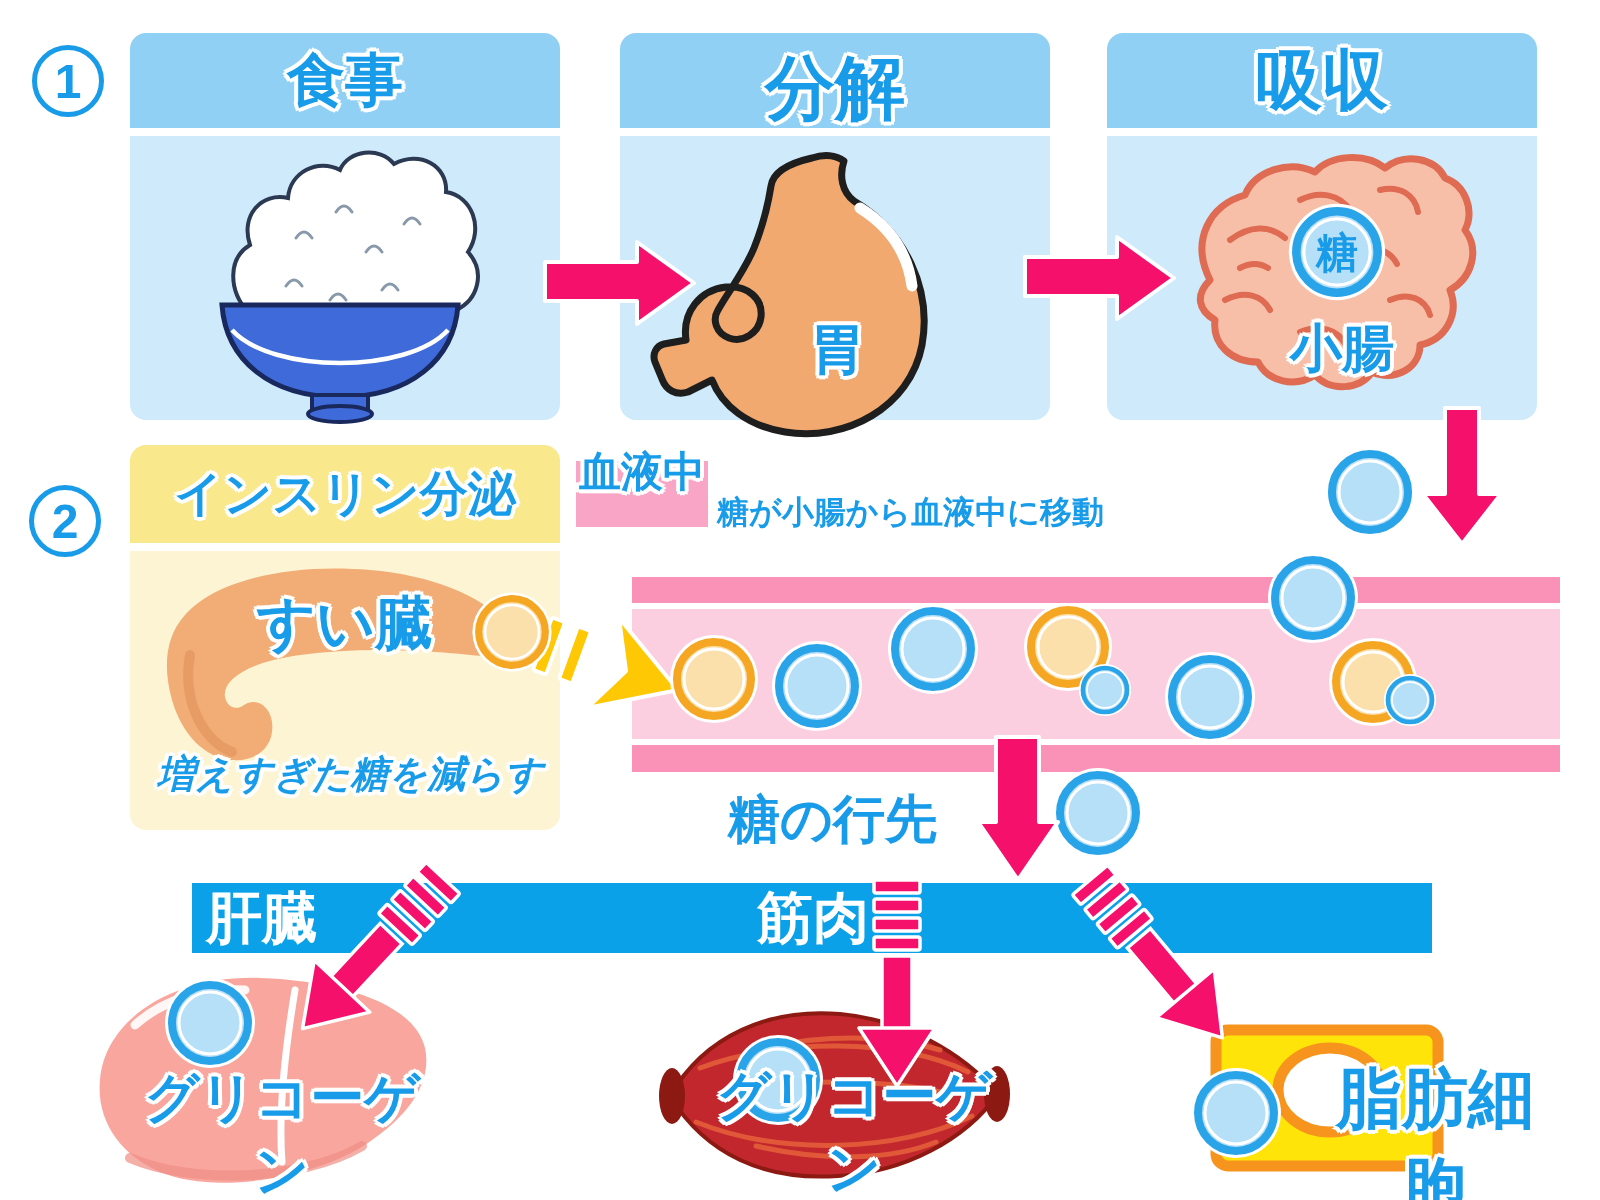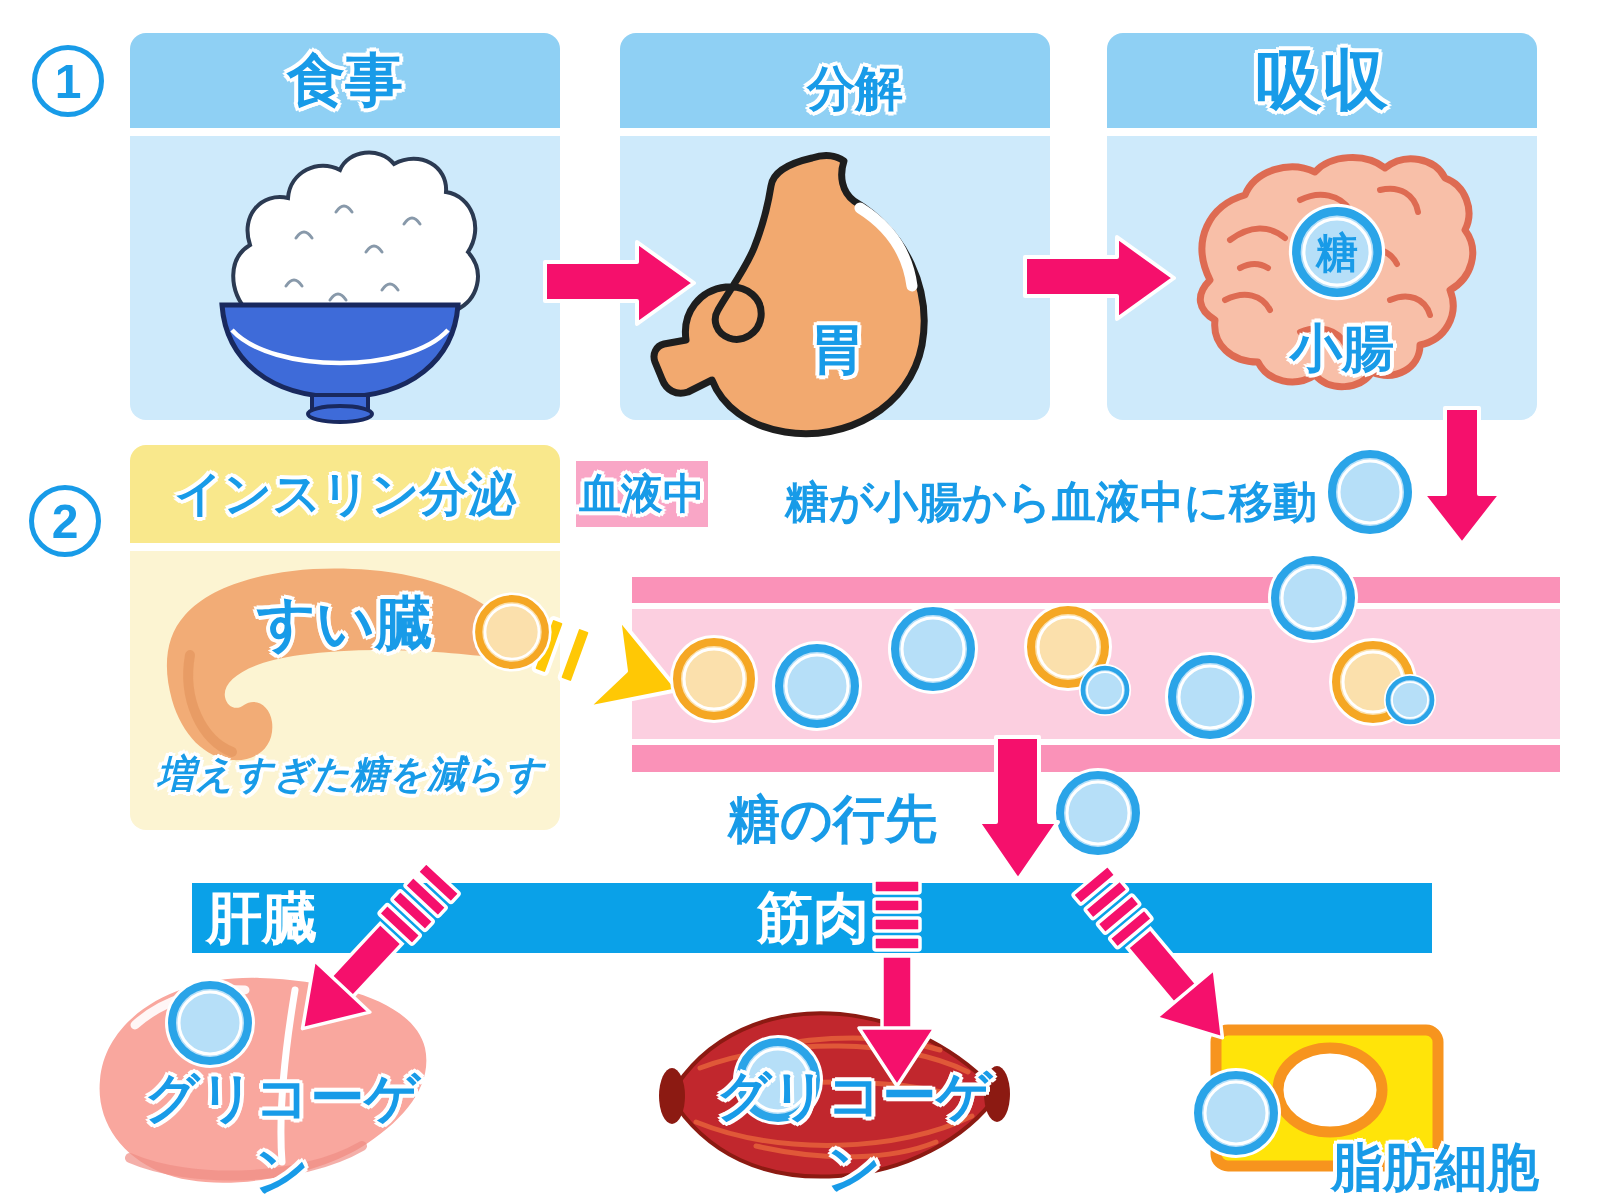--- a/index.html
+++ b/index.html
@@ -195,36 +195,36 @@
   </svg>
 
   <div class="step-badge" style="left:32px;top:45px;">
     <span>1</span>
   </div>
   <div class="step-badge" style="left:29px;top:485px;">
     <span>2</span>
   </div>
 
   <div class="abs ctr blue-text outl" style="left:130px;top:33px;width:430px;height:95px;font-size:58px;">食事</div>
-  <div class="abs ctr blue-text outl" style="left:620px;top:33px;width:430px;height:111px;font-size:48px;padding-left:20px;">分解</div>
+  <div class="abs ctr blue-text outl" style="left:620px;top:33px;width:430px;height:111px;font-size:70px;">分解</div>
   <div class="abs ctr blue-text outl" style="left:1107px;top:33px;width:430px;height:95px;font-size:66px;">吸収</div>
 
   <div class="abs ctr blue-text outl" style="left:800px;top:318px;width:75px;height:64px;font-size:55px;">胃</div>
   <div class="abs ctr blue-text outl" style="left:1282px;top:322px;width:120px;height:54px;font-size:52px;">小腸</div>
   <div class="abs ctr blue-text" style="left:1307px;top:228px;width:60px;height:50px;font-size:42px;">糖</div>
 
   <div class="abs ctr blue-text outl" style="left:130px;top:445px;width:430px;height:98px;font-size:48px;">インスリン分泌</div>
   <div class="abs ctr blue-text outl" style="left:245px;top:582px;width:200px;height:66px;font-size:58px;margin-top:9px;">すい臓</div>
   <div class="abs ctr blue-text outl" style="left:150px;top:748px;width:400px;height:52px;font-size:38px;font-style:italic;">増えすぎた糖を減らす</div>
 
-  <div class="abs ctr blue-text outl" style="left:576px;top:461px;width:132px;height:66px;font-size:42px;">血液中</div>
-  <div class="abs blue-text" style="left:717px;top:476px;width:600px;height:52px;font-size:44px;line-height:52px;text-align:right;">糖が小腸から血液中に移動</div>
+  <div class="abs ctr blue-text outl" style="left:576px;top:439px;width:132px;height:66px;font-size:42px;">血液中</div>
+  <div class="abs blue-text" style="left:717px;top:486px;width:600px;height:52px;font-size:32px;line-height:52px;">糖が小腸から血液中に移動</div>
 
   <div class="abs ctr blue-text" style="left:715px;top:792px;width:235px;height:56px;font-size:52px;">糖の行先</div>
 
   <div class="abs ctr bar-label" style="left:748px;top:888px;width:130px;height:62px;">筋肉</div>
   <div class="abs ctr bar-label" style="left:197px;top:888px;width:130px;height:62px;">肝臓</div>
 
   <div class="abs ctr blue-text outl" style="left:117px;top:1104px;width:330px;height:62px;font-size:54px;">グリコーゲン</div>
   <div class="abs ctr blue-text outl" style="left:695px;top:1102px;width:318px;height:62px;font-size:54px;">グリコーゲン</div>
-  <div class="abs ctr blue-text outl" style="left:1310px;top:1114px;width:250px;height:60px;font-size:52px;margin-top:24px;">脂肪細胞</div>
+  <div class="abs ctr blue-text outl" style="left:1310px;top:1114px;width:250px;height:60px;font-size:66px;">脂肪細胞</div>
 
 </div>
 
 </body></html>

